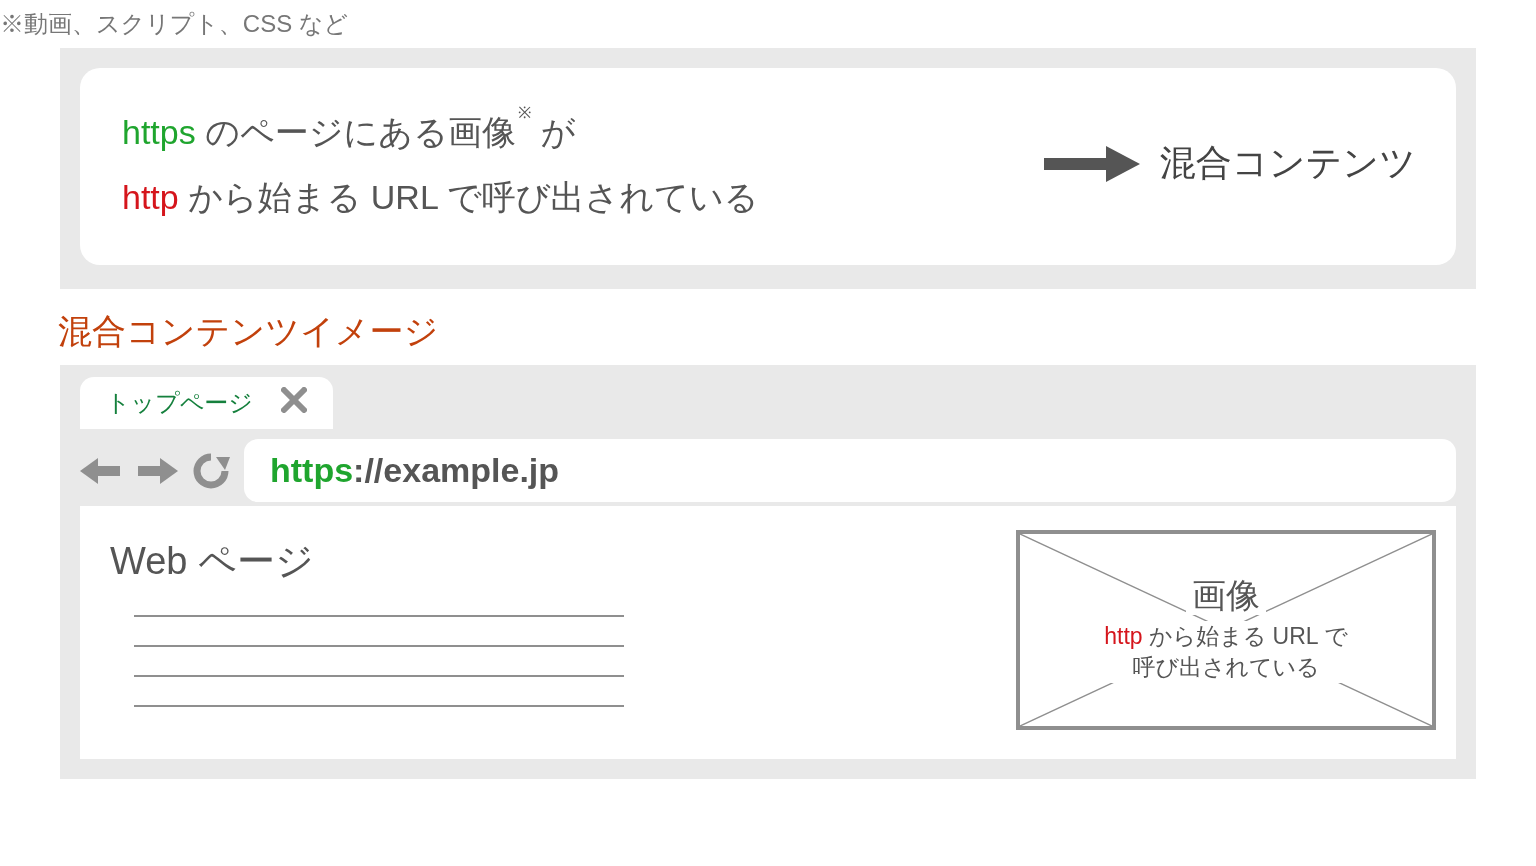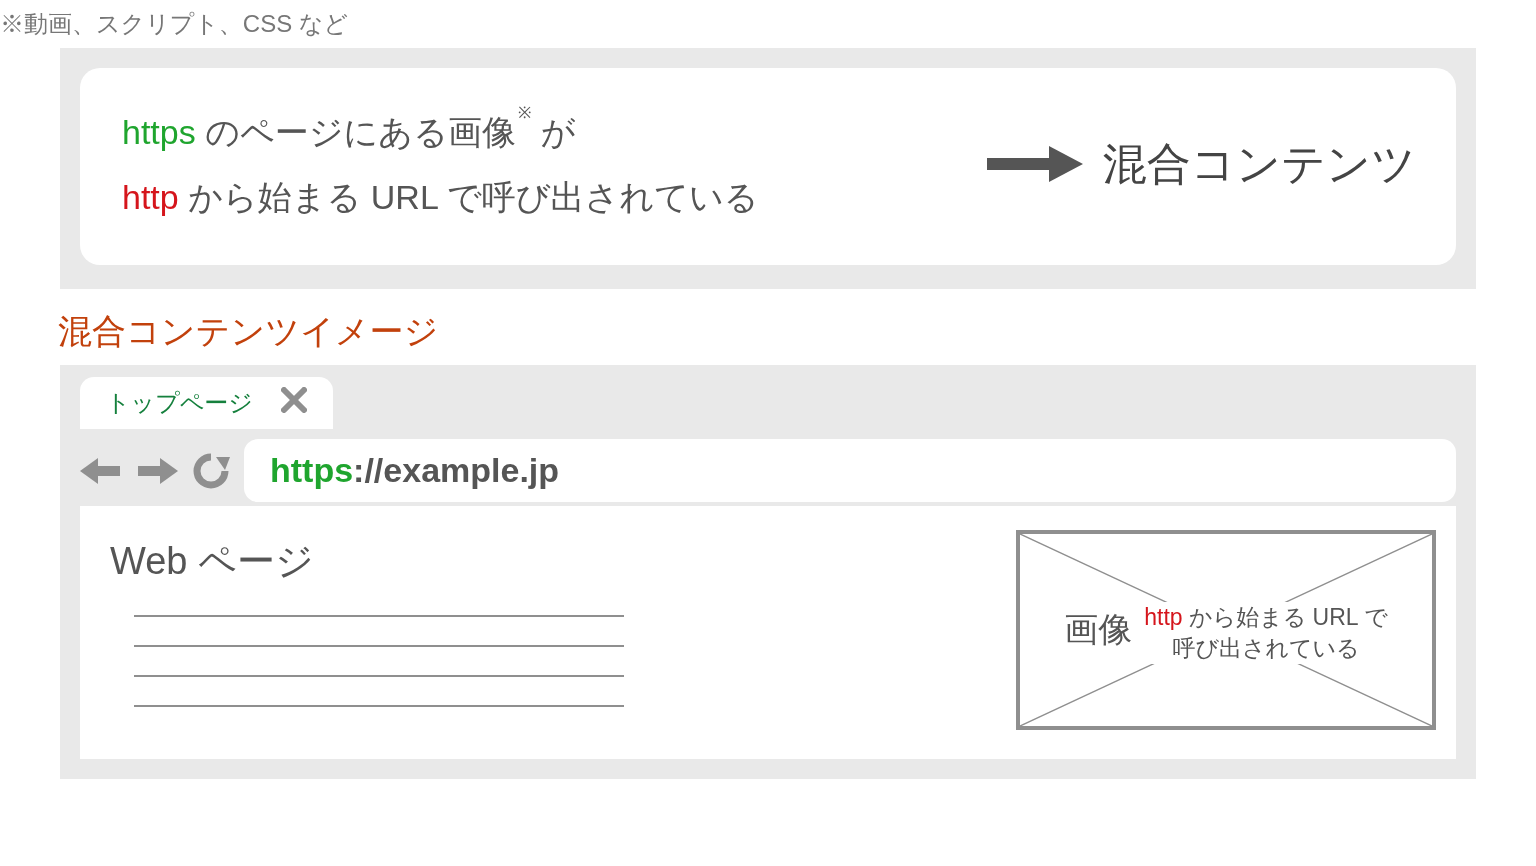--- a/index.html
+++ b/index.html
@@ -52,21 +52,21 @@
   .nowrap { white-space: nowrap; }
   .arrow {
     flex: 0 0 auto;
     width: 120px;
     display: flex;
     justify-content: center;
     align-items: center;
   }
   .card-right {
     flex: 0 0 auto;
-    font-size: 44px;
+    font-size: 36px;
     line-height: 1.9;
     font-weight: 300;
     color: #444;
     text-align: left;
     padding-left: 10px;
   }
   
   
   .sec-title {
     font-size: 34px;
@@ -131,21 +131,21 @@
     width: 490px;
     margin-left: 24px;
   }
   .imgbox-wrap { flex: 0 0 auto; }
   .imgbox {
     width: 420px;
     height: 200px;
     border: 4px solid #8f8f8f;
     position: relative;
     display: flex;
-    flex-direction: row;
+    flex-direction: column;
     align-items: center;
     justify-content: center;
   }
   .imgbox svg.cross {
     position: absolute;
     inset: 0;
     width: 100%;
     height: 100%;
   }
   .imgbox .lbl1 {

